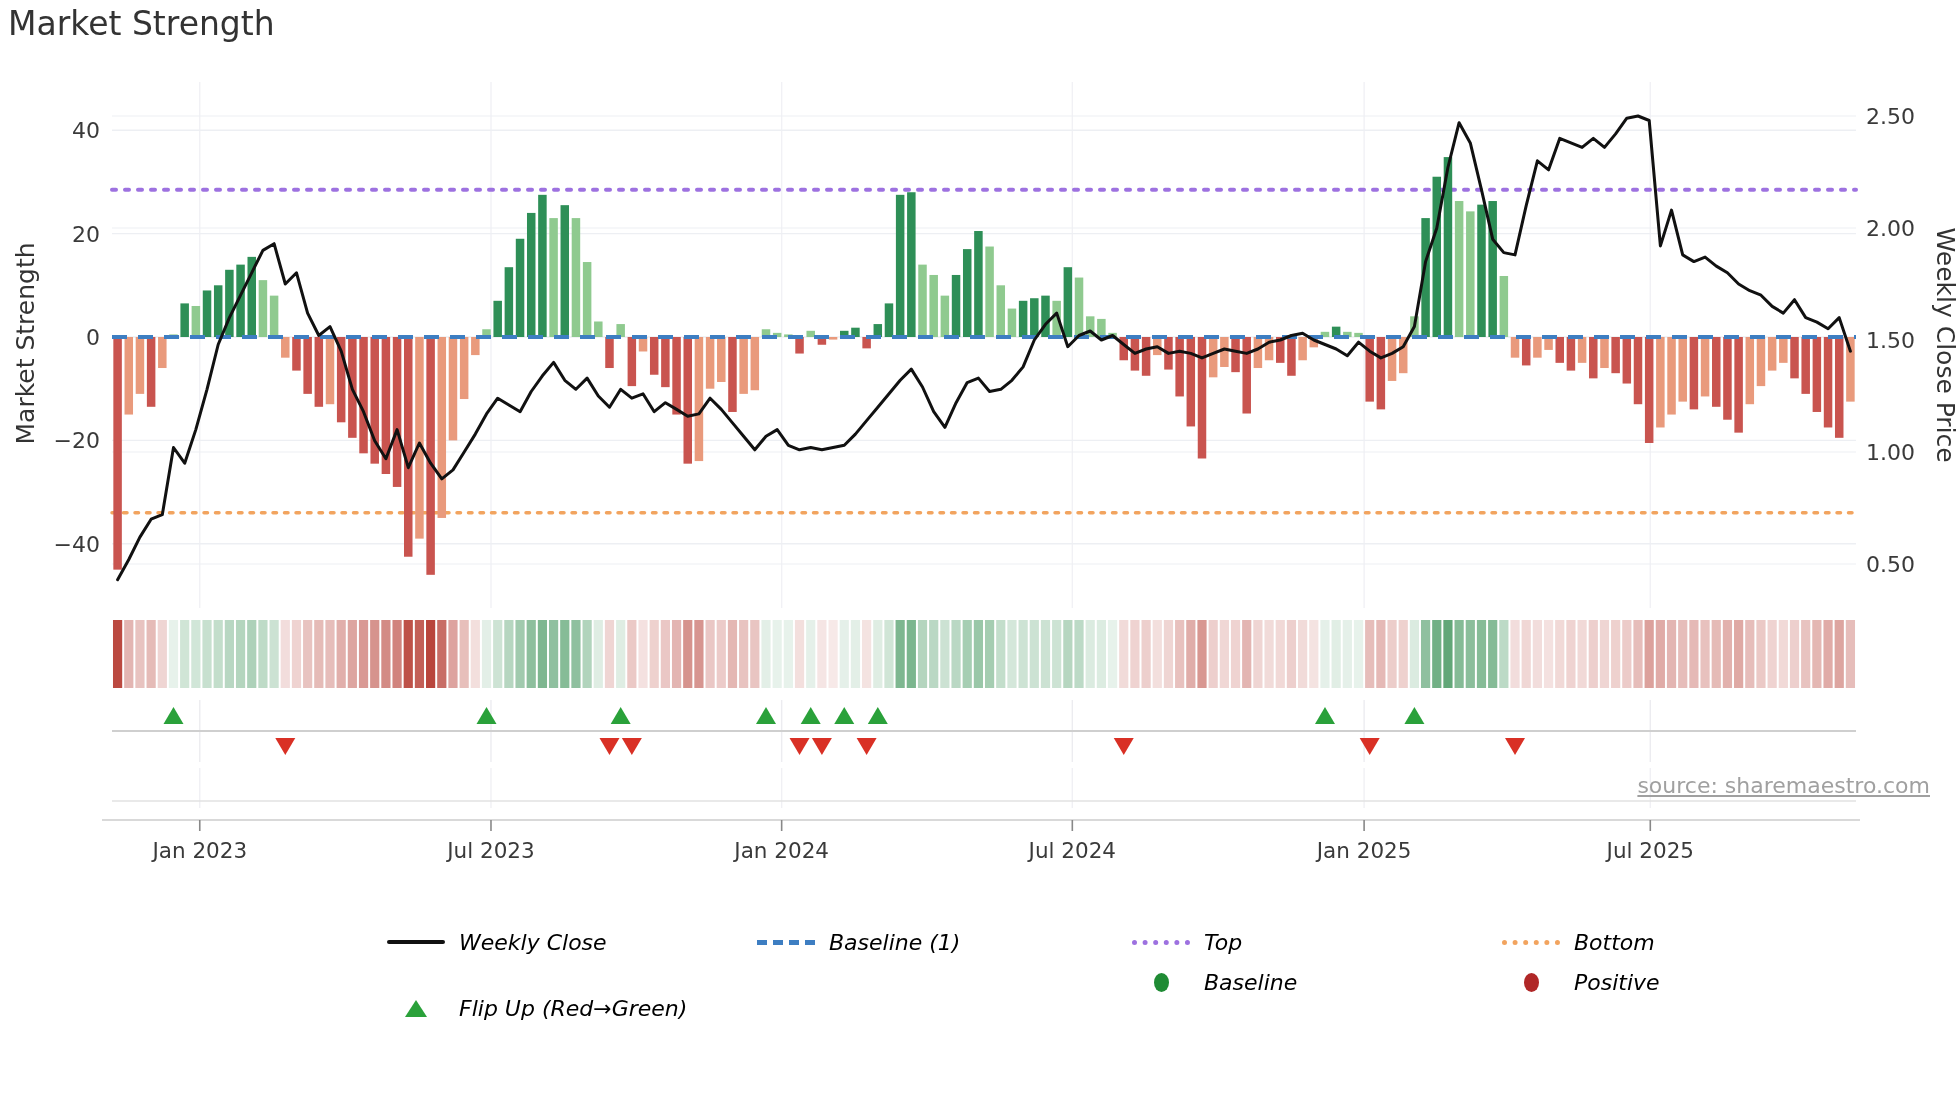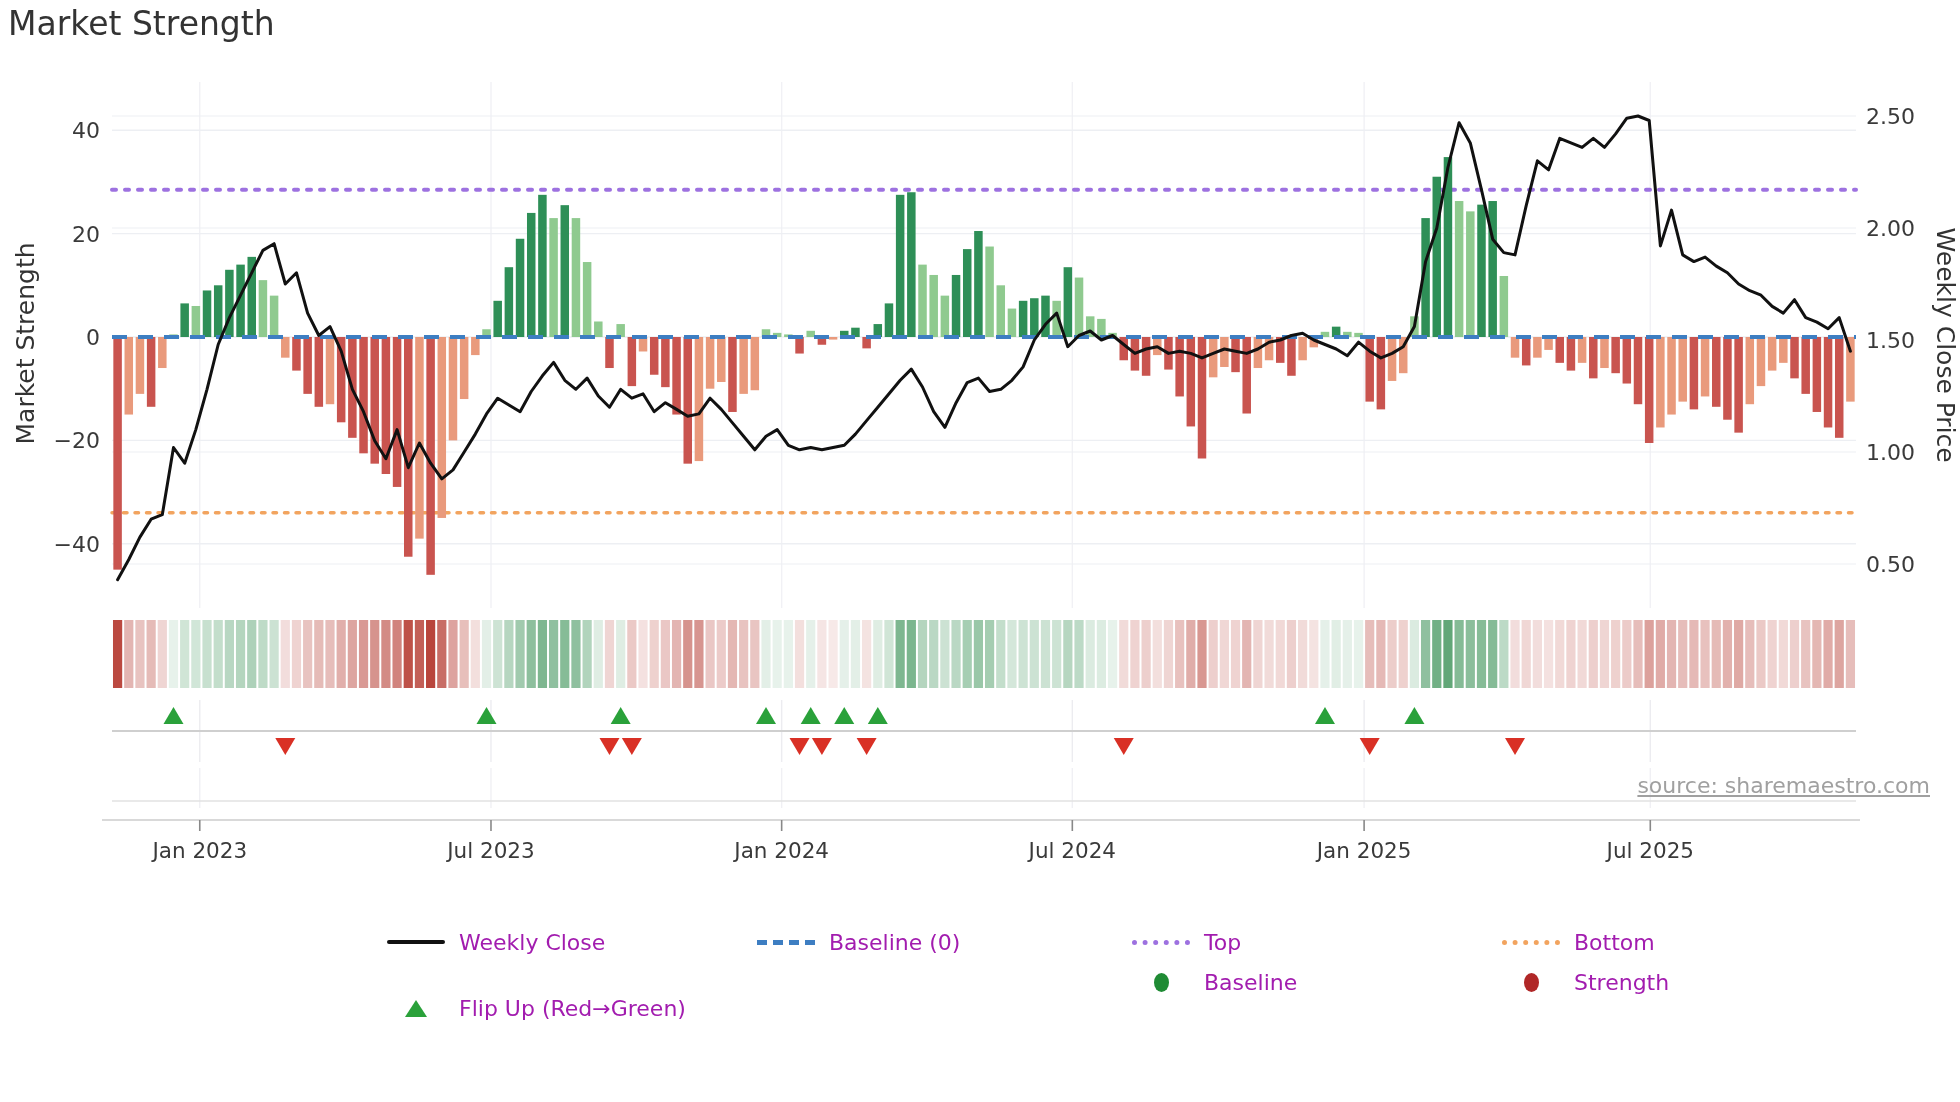--- a/index.html
+++ b/index.html
@@ -6,21 +6,21 @@
   #app{position:relative;width:1960px;height:1102px;background:#ffffff;overflow:hidden;
        font-family:"DejaVu Sans","Liberation Sans",sans-serif;}
   #chart-svg{position:absolute;left:0;top:0;}
   #chart-svg text{font-family:"DejaVu Sans","Liberation Sans",sans-serif;}
   .page-title{position:absolute;left:8px;top:4px;font-size:33px;color:#333333;}
   .yaxis-label{position:absolute;font-size:25px;color:#333333;white-space:nowrap;}
   .yaxis-left{left:-75px;top:330px;width:200px;text-align:center;transform:rotate(-90deg);}
   .yaxis-right{left:1830px;top:328px;width:230px;text-align:center;transform:rotate(90deg);}
   .source-note{position:absolute;right:30px;top:773px;font-size:22px;color:#a0a0a0;text-decoration:underline;}
   .lg-item{position:absolute;display:flex;align-items:center;gap:14px;height:32px;}
-  .lg-label{font-size:22px;color:#a21caf;white-space:nowrap;}
+  .lg-label{font-size:22px;color:#000000;white-space:nowrap;font-style:italic;}
   .sw-box{display:inline-flex;width:58px;justify-content:center;align-items:center;flex:0 0 58px;}
   .sw-line{width:58px;height:4px;background:#111111;border-radius:2px;}
   .sw-dash{width:58px;height:0;border-top:5px dashed #3d7ec2;}
   .sw-dot-purple{width:58px;height:0;border-top:5px dotted #9d71e0;}
   .sw-dot-orange{width:58px;height:0;border-top:5px dotted #f2a45f;}
   .tri-up{width:0;height:0;border-left:11px solid transparent;border-right:11px solid transparent;border-bottom:17px solid #2aa13a;}
   .tri-down{width:0;height:0;border-left:11px solid transparent;border-right:11px solid transparent;border-top:17px solid #d93025;}
   .dot{width:15px;height:19px;border-radius:50%;}
   .dot-pos{background:#1f8b34;}
   .dot-neg{background:#b02727;}
@@ -428,21 +428,21 @@
   <div class="lg-item" style="left:387px;top:926px">
     <span class="sw-box">
         <span class="sw-line"></span>
       </span>
     <span class="lg-label">Weekly Close</span>
   </div>
   <div class="lg-item" style="left:757px;top:926px">
     <span class="sw-box">
         <span class="sw-dash"></span>
       </span>
-    <span class="lg-label">Baseline (0)</span>
+    <span class="lg-label">Baseline (1)</span>
   </div>
   <div class="lg-item" style="left:1132px;top:926px">
     <span class="sw-box">
         <span class="sw-dot-purple"></span>
       </span>
     <span class="lg-label">Top</span>
   </div>
   <div class="lg-item" style="left:1502px;top:926px">
     <span class="sw-box">
         <span class="sw-dot-orange"></span>
@@ -459,15 +459,15 @@
   <div class="lg-item" style="left:1132px;top:966px">
     <span class="sw-box">
         <span class="dot dot-pos"></span>
       </span>
     <span class="lg-label">Baseline</span>
   </div>
   <div class="lg-item" style="left:1502px;top:966px">
     <span class="sw-box">
         <span class="dot dot-neg"></span>
       </span>
-    <span class="lg-label">Strength</span>
+    <span class="lg-label">Positive</span>
   </div>
 </div>
 
 </body></html>

